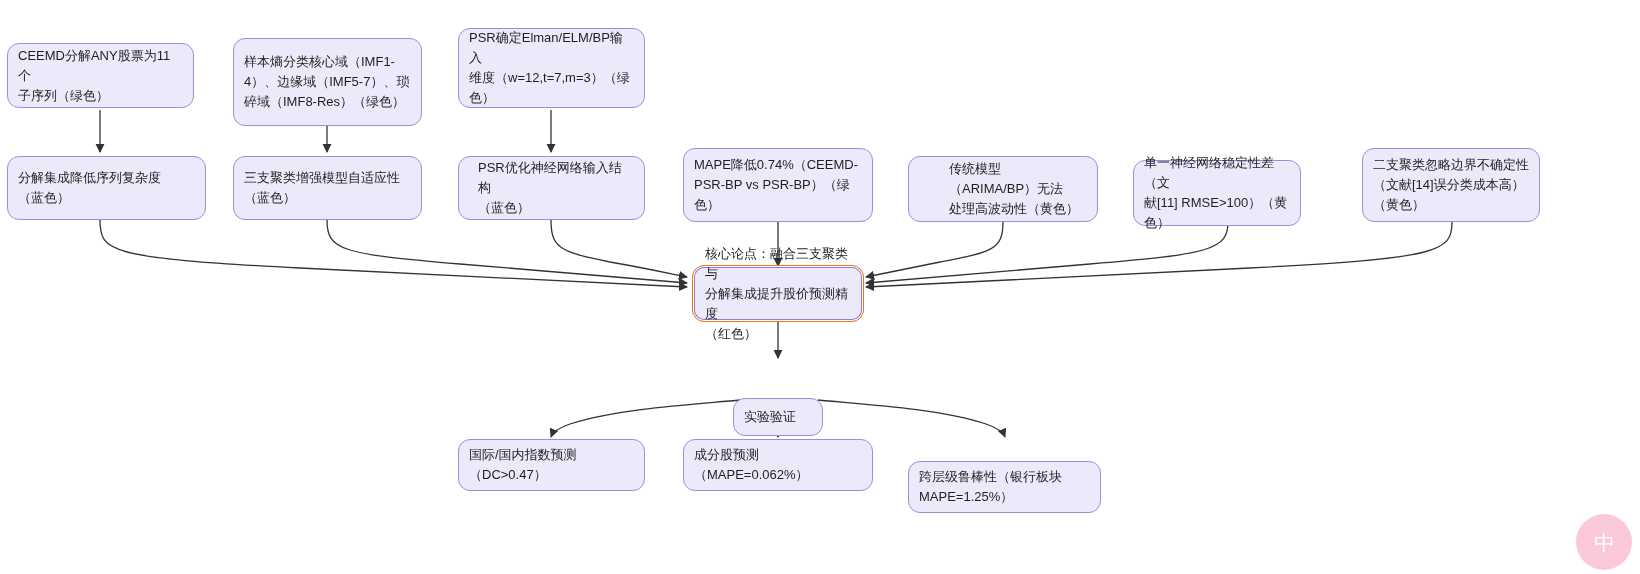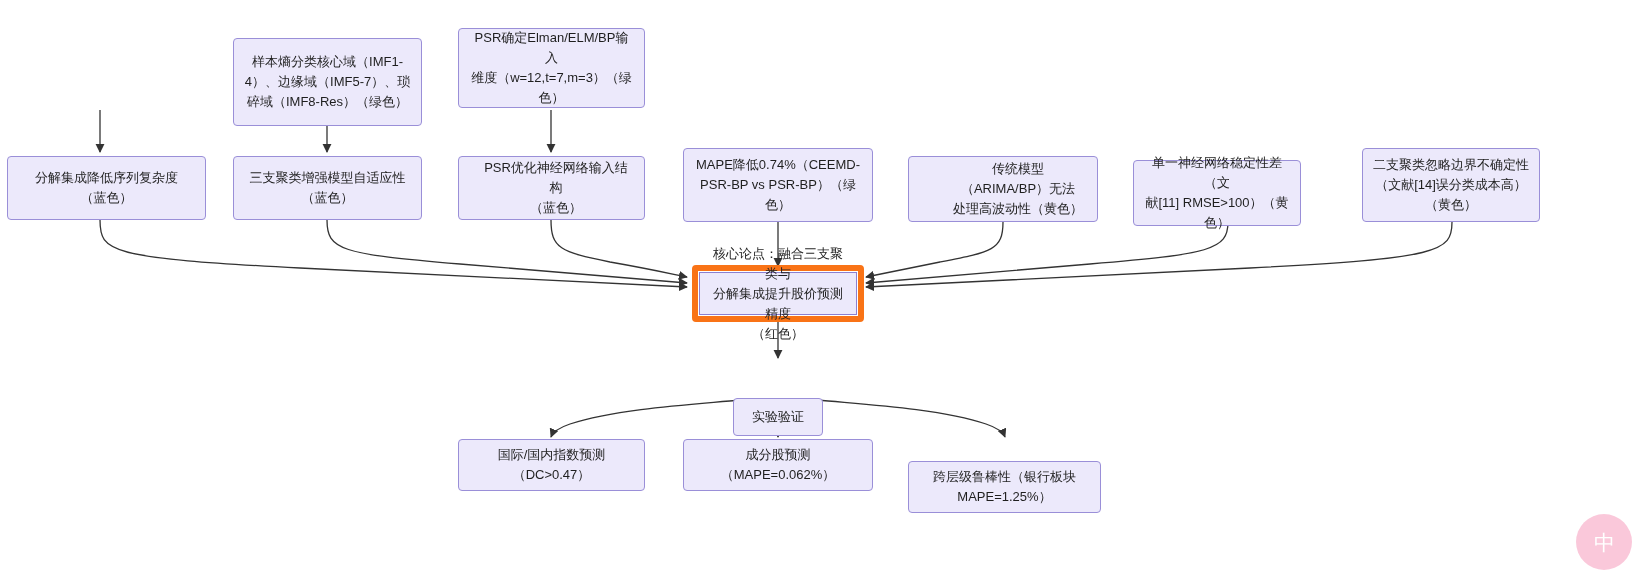--- a/index.html
+++ b/index.html
@@ -23,39 +23,38 @@
     top: 0;
     width: 1640px;
     height: 574px;
     pointer-events: none;
   }
   .node {
     position: absolute;
     box-sizing: border-box;
     background: #ece9fb;
     border: 1px solid #9a8fd8;
-    border-radius: 4px;
+    border-radius: 12px;
     display: flex;
     align-items: center;
     justify-content: center;
-    text-align: center;
     color: #1f1f1f;
     font-size: 13px;
     line-height: 20px;
     padding: 4px 10px;
     z-index: 2;
   }
   .node .node-label {
     white-space: pre-line;
     display: block;
     width: 100%;
   }
   .node.core {
     background: #ece9fb;
-    border: 6px solid #f97316;
+    border: 1px solid #f97316;
     box-shadow: inset 0 0 0 1px #ffffff, inset 0 0 0 2px #8b7fd0;
     padding: 5px 12px;
   }
   .watermark {
     position: absolute;
     right: 8px;
     bottom: 4px;
     width: 56px;
     height: 56px;
     border-radius: 50%;
@@ -98,20 +97,24 @@
       <path d="M 1452 222 C 1452 252 1440 258 1250 268 C 1070 278 930 284 866 287"></path>
 
       <path d="M 778 322 L 778 358"></path>
 
       <path d="M 740 400 C 700 404 620 408 570 424 C 558 428 553 432 551 437"></path>
       <path d="M 778 402 L 778 437"></path>
       <path d="M 818 400 C 858 404 938 408 986 424 C 998 428 1003 432 1005 437"></path>
     </g>
   </svg>
 
+  <div class="node" style="left:7px; top:43px; width:187px; height:65px;">
+    <span class="node-label">CEEMD分解ANY股票为11个
+子序列（绿色）</span>
+  </div>
 
   <div class="node" style="left:233px; top:28px; width:189px; height:88px;margin-top:10px;">
     <span class="node-label">样本熵分类核心域（IMF1-
 4）、边缘域（IMF5-7）、琐
 碎域（IMF8-Res）（绿色）</span>
   </div>
 
   <div class="node" style="left:458px; top:28px; width:187px; height:80px;">
     <span class="node-label">PSR确定Elman/ELM/BP输入
 维度（w=12,t=7,m=3）（绿

